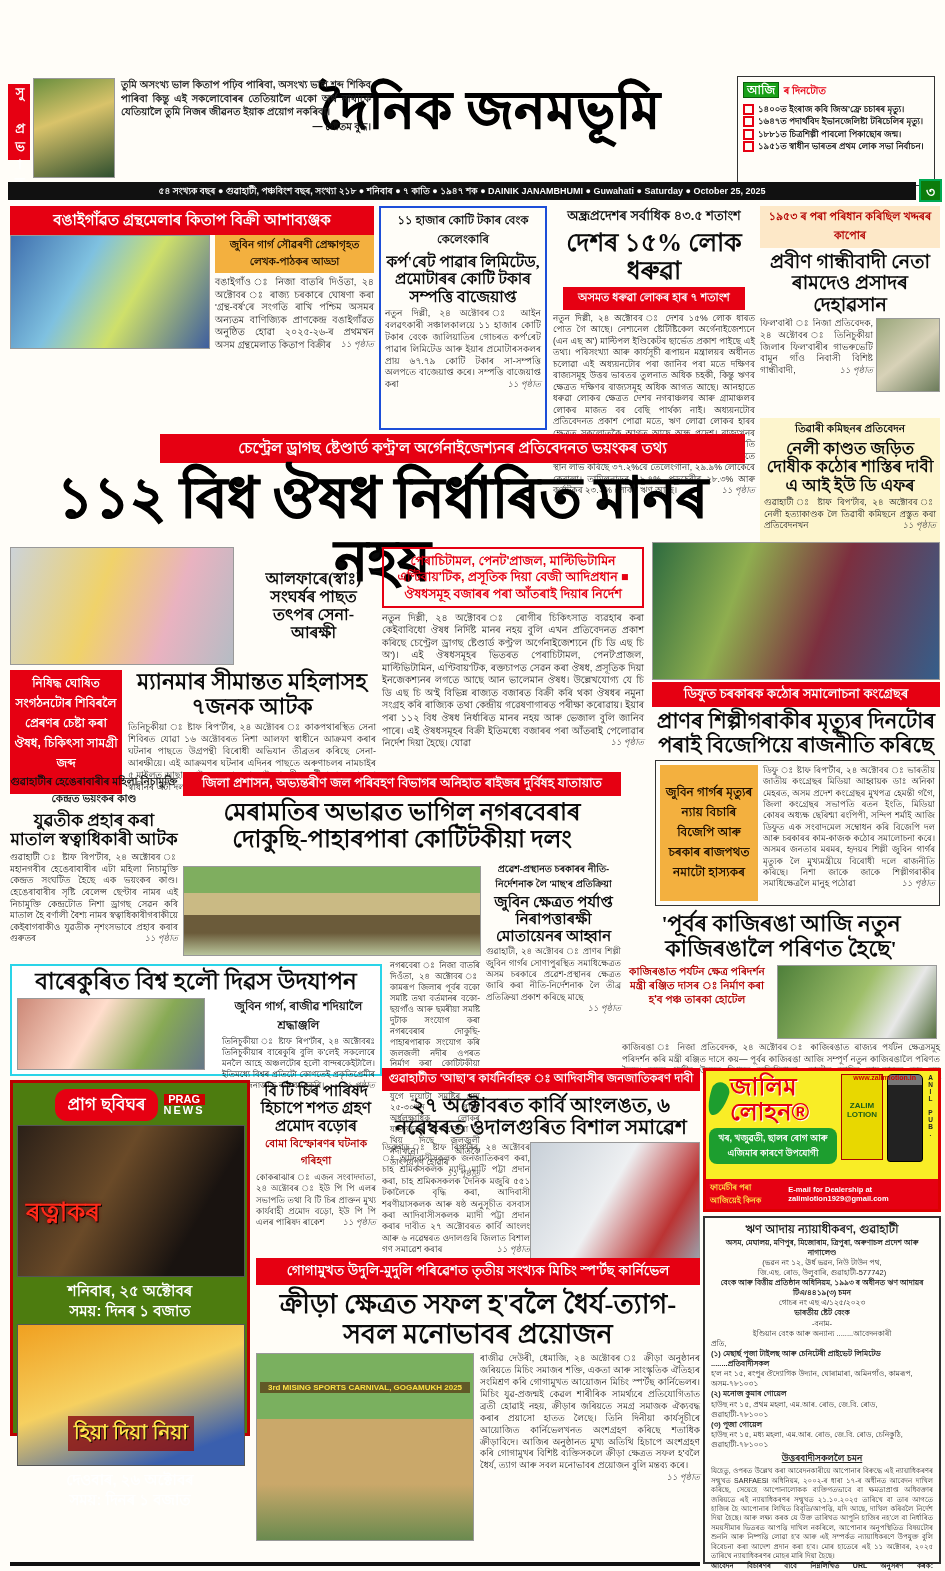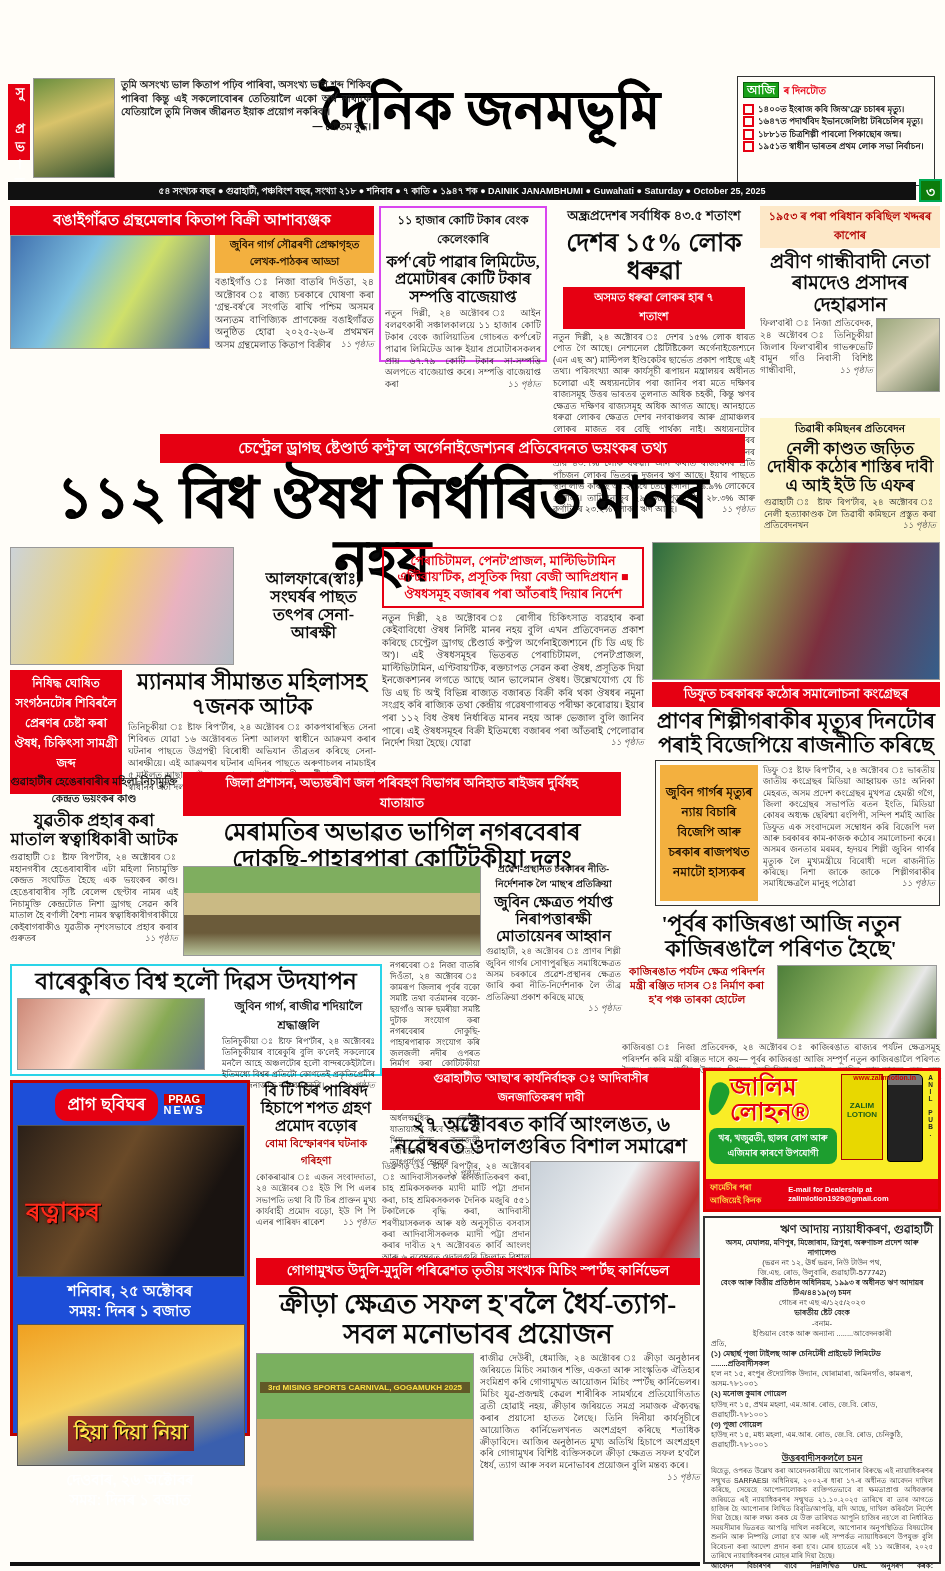--- a/index.html
+++ b/index.html
@@ -1,20 +1,20 @@
 <!DOCTYPE html>
 <html><head>
 <meta charset="utf-8">
 <style>
   html,body{margin:0;padding:0;background:#e8e8e8;}
   #page{position:relative;width:945px;height:1571px;background:#fffdf8;margin:0 auto;
         font-family:"Liberation Sans",sans-serif;color:#111;overflow:hidden;}
   .abs{position:absolute;}
   .hl{font-family:"Liberation Serif",serif;font-weight:bold;text-align:center;line-height:1.12;color:#0b0b0b;}
-  .kicker-red{background:#e60012;color:#fff;font-weight:bold;text-align:center;padding:2px 20px;}
+  .kicker-red{background:#e60012;color:#fff;font-weight:bold;text-align:center;padding:2px 0;}
   .kicker-blk{font-weight:bold;text-align:center;color:#101010;}
   .kicker-mar{font-weight:bold;text-align:center;color:#b30000;}
   .body-txt{font-size:9.5px;line-height:1.32;text-align:justify;color:#1c1c1c;}
   .jump{float:right;font-style:italic;font-size:8.5px;color:#444;margin-left:4px;}
   .cap-orange{background:#f3b03f;font-weight:bold;text-align:center;color:#201000;padding:2px 3px;}
   .redbox{background:#e60012;color:#fff;font-weight:bold;text-align:center;padding:4px 3px;}
   .ph{border:1px solid #999;}
   .ph-buddha{background:linear-gradient(160deg,#6a8f3f,#d9c36a 40%,#2f4f2f);}
   .ph-bookfair{background:linear-gradient(120deg,#3f6fae,#7fc1e0 35%,#cfe06a 60%,#3e5e9e);}
   .ph-obit{background:linear-gradient(140deg,#9aa77b,#d8d2b8 50%,#6b7b5a);}
@@ -81,21 +81,21 @@
       <div style="flex:1;">
         <div class="cap-orange" style="font-size:10.5px;margin-bottom:3px;">জুবিন গাৰ্গ সৌৱৰণী প্ৰেক্ষাগৃহত লেখক-পাঠকৰ আড্ডা</div>
         <div class="body-txt">
           <span>বঙাইগাঁও ঃ নিজা বাতৰি দিওঁতা, ২৪ অক্টোবৰ ঃ ৰাজ্য চৰকাৰে ঘোষণা কৰা 'গ্ৰন্থ-বৰ্ষ'ৰে সংগতি ৰাখি পশ্চিম অসমৰ অন্যতম বাণিজ্যিক প্ৰাণকেন্দ্ৰ বঙাইগাঁৱত অনুষ্ঠিত হোৱা ২০২৫-২৬-ৰ প্ৰথমখন অসম গ্ৰন্থমেলাত কিতাপ বিক্ৰীৰ</span>
           <span class="jump">১১ পৃষ্ঠাত</span>
         </div>
       </div>
     </div>
   </div>
 
-  <div class="abs" style="left:379px;top:206px;width:168px;height:156px;border:2px solid #d946ef;padding:4px;box-sizing:border-box;">
+  <div class="abs" style="left:379px;top:206px;width:168px;height:224px;border:2px solid #1d4ed8;padding:4px;box-sizing:border-box;">
     <div class="kicker-blk" style="font-size:11.5px;">১১ হাজাৰ কোটি টকাৰ বেংক কেলেংকাৰি</div>
     <div class="hl" style="font-size:15.5px;margin:3px 0;">কৰ্প'ৰেট পাৱাৰ লিমিটেড, প্ৰমোটাৰৰ কোটি টকাৰ সম্পত্তি বাজেয়াপ্ত</div>
     <div class="body-txt" style="font-size:9px;">
       <span>নতুন দিল্লী, ২৪ অক্টোবৰ ঃ আইন বলৱৎকাৰী সঞ্চালকালয়ে ১১ হাজাৰ কোটি টকাৰ বেংক জালিয়াতিৰ গোচৰত কৰ্প'ৰেট পাৱাৰ লিমিটেড আৰু ইয়াৰ প্ৰমোটাৰসকলৰ প্ৰায় ৬৭.৭৯ কোটি টকাৰ সা-সম্পত্তি অলপতে বাজেয়াপ্ত কৰে। সম্পত্তি বাজেয়াপ্ত কৰা</span>
       <span class="jump">১১ পৃষ্ঠাত</span>
     </div>
   </div>
 
   <div class="abs" style="left:553px;top:206px;width:202px;">
     <div class="kicker-blk" style="font-size:13px;">অন্ধ্ৰপ্ৰদেশৰ সৰ্বাধিক ৪৩.৫ শতাংশ</div>
@@ -220,21 +220,21 @@
       <div style="flex:1;">
         <div style="font-weight:bold;font-size:11.5px;text-align:center;">জুবিন গাৰ্গ, ৰাজীৱ শদিয়ালৈ শ্ৰদ্ধাঞ্জলি</div>
         <div class="body-txt" style="font-size:8.4px;">
           <span>তিনিচুকীয়া ঃ ষ্টাফ ৰিপ'ৰ্টাৰ, ২৪ অক্টোবৰঃ তিনিচুকীয়াৰ বাৰেকুৰি বুলি ক'লেই সকলোৰে মনলৈ আহে অঞ্চলটোৰ হলৌ বান্দৰকেইটালৈ। ইতিমধ্যে বিশ্বৰ প্ৰতিটো কোণতেই প্ৰকৃতিপ্ৰেমীৰ মাজত জনাজাত নাম বাৰেকুৰি।</span>
           <span class="jump">১১ পৃষ্ঠাত</span>
         </div>
       </div>
     </div>
   </div>
 
-  <div class="abs" style="left:10px;top:1080px;width:240px;height:356px;background:#1d4ed8;border:3px solid #b00;box-sizing:border-box;padding:4px;">
+  <div class="abs" style="left:10px;top:1080px;width:240px;height:356px;background:#4d7c0f;border:3px solid #b00;box-sizing:border-box;padding:4px;">
     <div style="display:flex;align-items:center;justify-content:center;gap:6px;margin:2px 0 4px;">
       <span style="background:#e60012;color:#fff;font-weight:bold;font-size:17px;padding:2px 12px;border-radius:12px;">প্ৰাগ ছবিঘৰ</span>
       <span style="text-align:center;line-height:1;">
         <span style="display:block;color:#fff;background:#c00;font-weight:bold;font-size:11px;padding:0 3px;">PRAG</span>
         <span style="display:block;color:#fff;font-weight:bold;font-size:11px;letter-spacing:2px;">NEWS</span>
       </span>
     </div>
     <div class="poster1" style="position:relative;width:100%;height:150px;border:1px solid #555;">
       <span style="position:absolute;left:8px;bottom:40px;color:#ff2a1a;font-weight:bold;font-size:26px;text-shadow:1px 1px 0 #000,0 0 4px #600;">ৰত্নাকৰ</span>
     </div>
@@ -300,21 +300,21 @@
       <div style="width:34px;height:86px;background:linear-gradient(180deg,#777 0 12%,#222 12% 100%);border-radius:5px 5px 3px 3px;border:1px solid #000;"></div>
       <div class="vert" style="font-size:6.5px;color:#222;font-weight:bold;height:86px;">ANIL PUB.</div>
     </div>
     <div style="position:absolute;left:0;right:0;bottom:0;background:#e60012;display:flex;align-items:center;gap:4px;padding:2px 4px;">
       <span style="color:#ffe24a;font-weight:bold;font-size:8px;">ফাৰ্মেচীৰ পৰা আজিয়েই কিনক</span>
       <span style="color:#fff;font-weight:bold;font-size:7.5px;">E-mail for Dealership at zalimlotion1929@gmail.com</span>
     </div>
   </div>
 
   <div class="abs" style="left:703px;top:1216px;width:238px;height:348px;border:2px solid #333;box-sizing:border-box;padding:4px 6px;font-size:7.5px;line-height:1.35;color:#222;">
-    <div style="font-weight:bold;text-align:right;font-size:11.5px;">ঋণ আদায় ন্যায়াধীকৰণ, গুৱাহাটী</div>
+    <div style="font-weight:bold;text-align:center;font-size:11.5px;">ঋণ আদায় ন্যায়াধীকৰণ, গুৱাহাটী</div>
     <div style="text-align:center;font-weight:bold;">অসম, মেঘালয়, মণিপুৰ, মিজোৰাম, ত্ৰিপুৰা, অৰুণাচল প্ৰদেশ আৰু নাগালেণ্ড</div>
     <div style="text-align:center;">(ভৱন নং ১২, ঊৰ্ধ ভৱন, নিউ টাউন পথ,</div>
     <div style="text-align:center;">জি.এছ. ৰোড, উলুবাৰি, গুৱাহাটী-577742)</div>
     <div style="text-align:center;font-weight:bold;">বেংক আৰু বিত্তীয় প্ৰতিষ্ঠান অধিনিয়ম, ১৯৯৩ ৰ অধীনত ঋণ আদায়ৰ</div>
     <div style="text-align:center;font-weight:bold;">টিএ/৪৪১৯(৩) চমন</div>
     <div style="text-align:center;">গোচৰ নং এছ এ/১২৫/২০২৩</div>
     <div style="text-align:center;font-weight:bold;">ভাৰতীয় ষ্টেট বেংক</div>
     <div style="text-align:center;">-বনাম-</div>
     <div style="text-align:center;">ইণ্ডিয়ান বেংক আৰু অন্যান্য ........আবেদনকাৰী</div>
     <div>প্ৰতি,</div>

